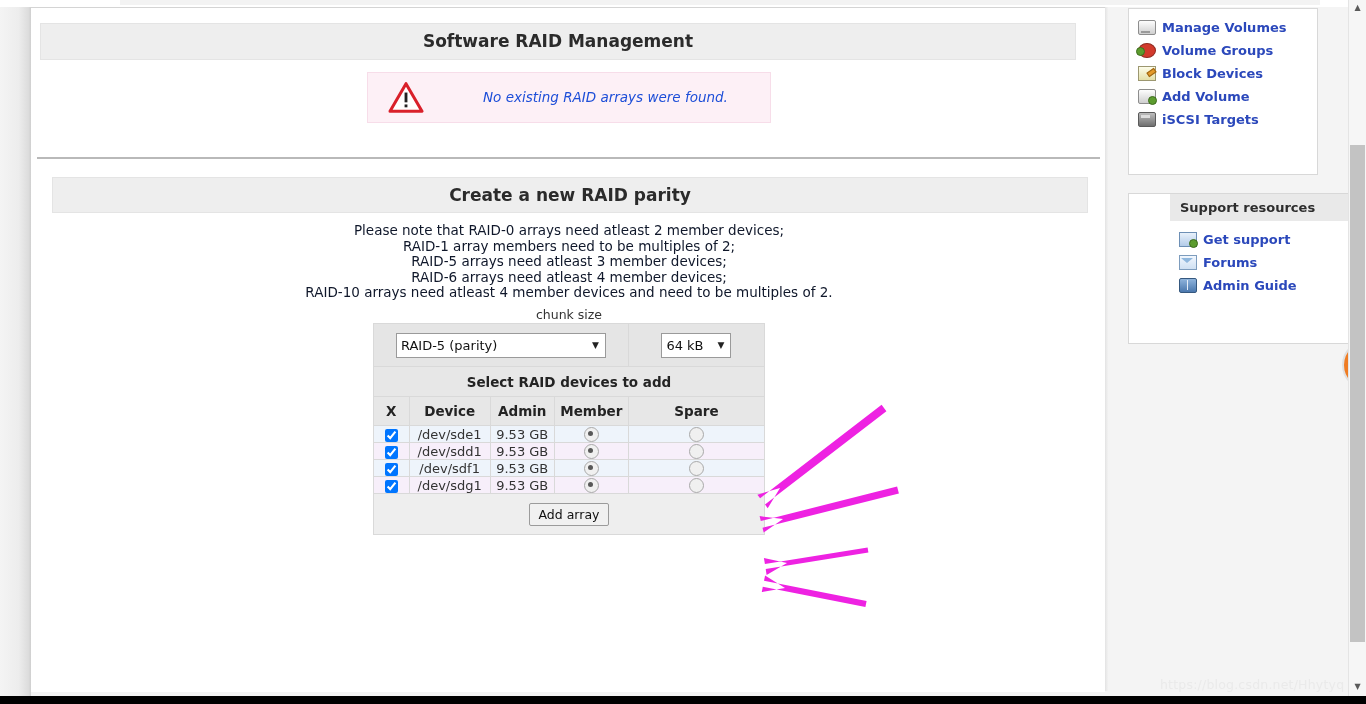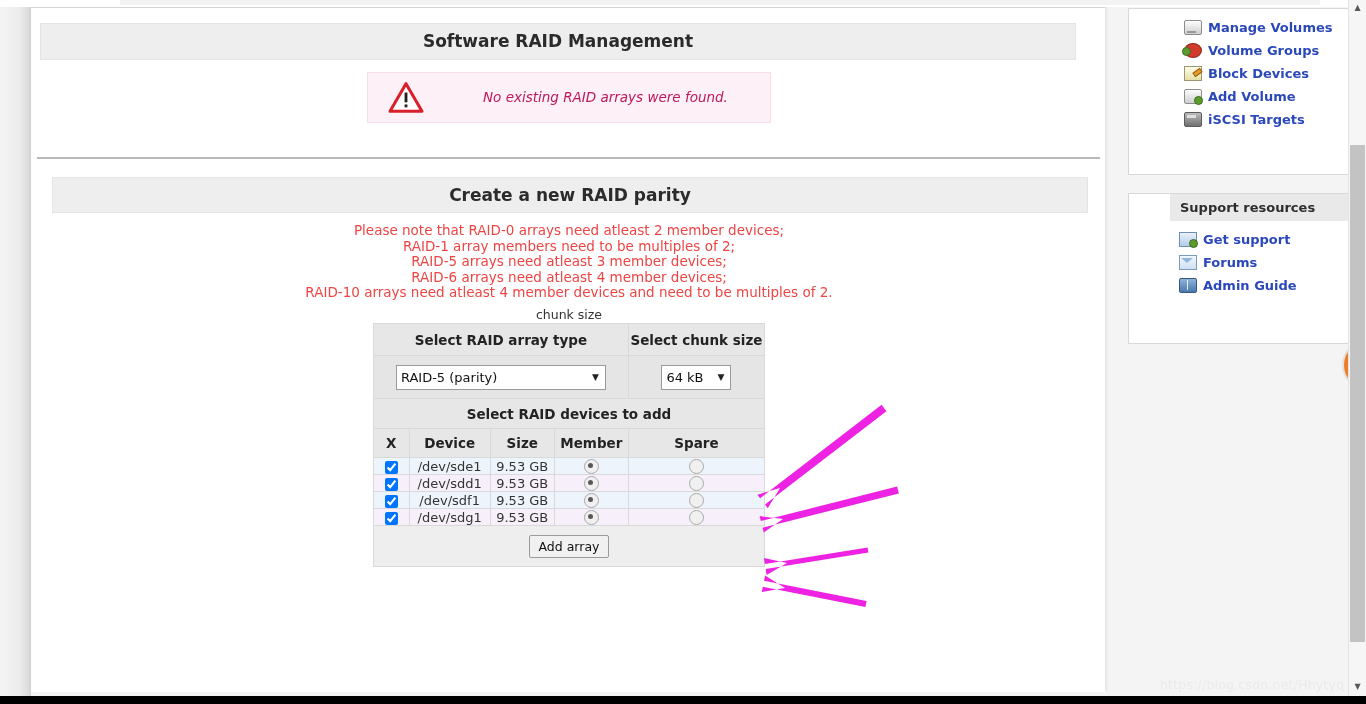--- a/index.html
+++ b/index.html
@@ -29,28 +29,28 @@
     font-family:"DejaVu Sans","Liberation Sans",sans-serif;
   }
   #head1{left:52px;top:22px;width:1034px;height:35px;line-height:35px;font-size:17px;}
   #head2{left:52px;top:176px;width:1034px;height:34px;line-height:34px;font-size:17px;}
 
   
   #alertbox{position:absolute;left:367px;top:71px;width:402px;height:49px;
     background:#fdf0f6;border:1px solid #f7dde9;}
   #alert-icon{position:absolute;left:20px;top:8px;width:36px;height:32px;}
   #alert-text{position:absolute;left:115px;top:0;height:49px;line-height:49px;
-    font-style:italic;font-size:13.5px;color:#be185d;}
+    font-style:italic;font-size:13.5px;color:#1d4ed8;}
 
   hr#divider{position:absolute;left:37px;top:156px;width:1063px;height:0;margin:0;
     border:none;border-top:2px solid #b9b9b9;}
 
   
   #notes{position:absolute;left:52px;top:222px;width:1034px;text-align:center;
-    font-size:13.5px;color:#ef4444;line-height:15.5px;}
+    font-size:13.5px;color:#0f172a;line-height:15.5px;}
   #chunklabel{position:absolute;left:52px;top:306px;width:1034px;text-align:center;
     font-size:12.5px;color:#333;}
 
   
   #ftable{position:absolute;left:373px;top:322px;width:392px;
     border-collapse:collapse;font-size:13px;}
   #ftable td,#ftable th{border:1px solid #d9d9d9;padding:0;}
   .th-grey{background:#e7e7e7;font-weight:bold;color:#232323;text-align:center;
     height:31px;font-size:13.5px;}
   .sel-row td{background:#e5e5e5;height:42px;text-align:center;vertical-align:middle;margin-left:44px;}
@@ -82,21 +82,21 @@
     background:#f1f1f1;border:1px solid #9b9b9b;padding:3px 9px;border-radius:2px;cursor:pointer;
   }
   input.cb{width:13px;height:13px;margin:0;vertical-align:middle;}
   .radio{display:inline-block;width:13px;height:13px;border-radius:50%;
     border:1px solid #a9a9a9;background:#f0f0f0;position:relative;vertical-align:middle;}
   .radio.on::after{content:"";position:absolute;left:3px;top:3px;width:5px;height:5px;
     border-radius:50%;background:#585858;}
 
   
   .card{position:absolute;background:#ffffff;border:1px solid #d8d8d8;}
-  #card1{left:1128px;top:8px;width:188px;height:165px;padding-left:46px;}
+  #card1{left:1128px;top:8px;width:188px;height:165px;}
   #card2{left:1128px;top:193px;width:188px;height:149px;padding-left:41px;}
   .cardhead{background:#e9e9e9;height:27px;line-height:27px;padding-left:10px;
     font-weight:bold;font-size:13px;color:#2d2d2d;}
   .navlist{padding:6px 0 0 0;margin:0;list-style:none;}
   .navitem{height:23px;line-height:23px;padding-left:9px;white-space:nowrap;}
   .navitem .ico{display:inline-block;width:16px;height:13px;vertical-align:middle;
     margin-right:6px;position:relative;}
   .navitem a{font-weight:bold;font-size:13px;color:#2b48bb;text-decoration:none;
     vertical-align:middle;}
   .navitem a.current{color:#6e6e6e;text-decoration:underline;}
@@ -180,45 +180,41 @@
       <div>RAID-1 array members need to be multiples of 2;</div>
       <div>RAID-5 arrays need atleast 3 member devices;</div>
       <div>RAID-6 arrays need atleast 4 member devices;</div>
       <div>RAID-10 arrays need atleast 4 member devices and need to be multiples of 2.</div>
     </div>
 
     <div id="chunklabel" style="left:21px;top:299px;">chunk size</div>
 
     <table id="ftable" style="left:342px;top:315px;">
       <tbody>
-        <tr>
-          <td class="th-grey" colspan="4">Select RAID array type</td>
-          <td class="th-grey">Select chunk size</td>
-        </tr>
         <tr class="sel-row">
           <td colspan="4">
             <span class="selwrap">
               <select class="ui" id="sel-type"><option>RAID-0 (striped)</option><option>RAID-1 (mirrored)</option><option selected="">RAID-5 (parity)</option><option>RAID-6 (dual parity)</option><option>RAID-10 (mirrored+striped)</option></select>
               <span class="caret">▼</span>
             </span>
           </td>
           <td>
             <span class="selwrap">
               <select class="ui" id="sel-chunk"><option>4 kB</option><option>8 kB</option><option>16 kB</option><option>32 kB</option><option selected="">64 kB</option><option>128 kB</option><option>256 kB</option></select>
               <span class="caret">▼</span>
             </span>
           </td>
         </tr>
         <tr>
           <td class="subhead" colspan="5">Select RAID devices to add</td>
         </tr>
         <tr class="dev">
           <th class="c-x">X</th>
           <th>Device</th>
-          <th>Size</th>
+          <th>Admin</th>
           <th>Member</th>
           <th>Spare</th>
         </tr>
         </tbody>
         <tbody id="devrows">
           <tr class="rblue">
             <td class="c-x"><input type="checkbox" class="cb" checked="" style=""></td>
             <td class="c-dev">/dev/sde1</td>
             <td class="c-size">9.53 GB</td>
             <td class="c-mem"><span class="radio on"></span></td>

